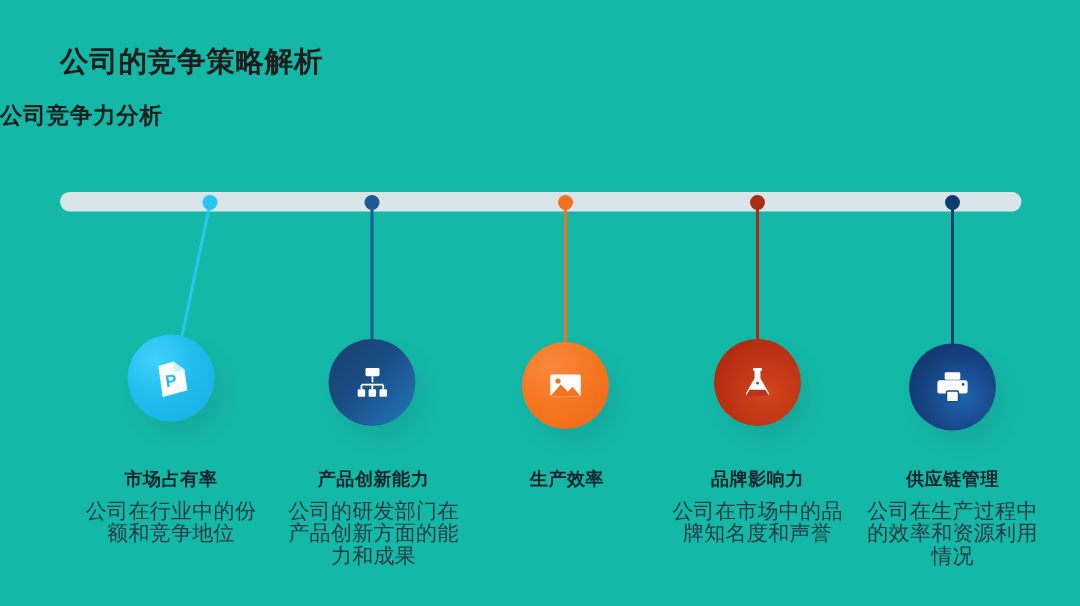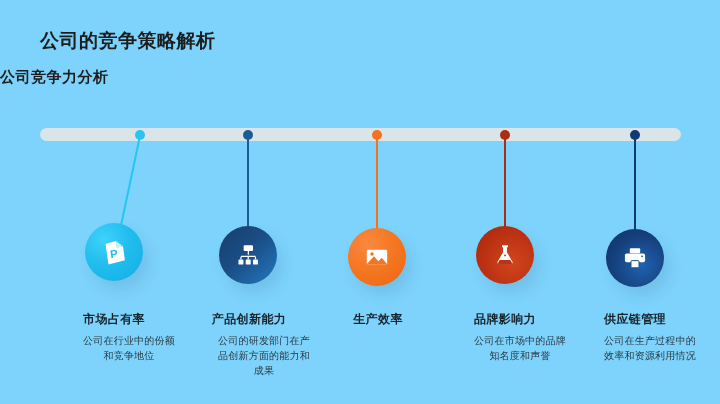--- a/index.html
+++ b/index.html
@@ -11,21 +11,21 @@
     height: 404px;
     overflow: hidden;
     background: #e4f5fa;
     font-family: "Liberation Sans", "DejaVu Sans", sans-serif;
     -webkit-font-smoothing: antialiased;
   }
   #slide {
     position: relative;
     width: 720px;
     height: 404px;
-    background: #7dd3fc;
+    background: #14b8a6;
   }
 
   
   #main-title {
     position: absolute;
     left: 40px;
     top: 28px;
     font-size: 19px;
     font-weight: bold;
     color: #1d1d1d;
@@ -98,25 +98,24 @@
     text-align: center;
   }
   .caption-title {
     font-size: 12px;
     font-weight: bold;
     color: #17242c;
     letter-spacing: 0.4px;
     margin-bottom: 5px;
   }
   .caption-desc {
-    font-size: 10px;
+    font-size: 14px;
     line-height: 15px;
     color: #2a3a44;
     letter-spacing: 0.2px;
-    margin-left: 30px;
   }
 </style>
 </head>
 <body>
 
 <div id="slide">
 
   <div id="main-title">公司的竞争策略解析</div>
   <div id="sub-title">公司竞争力分析</div>
 

